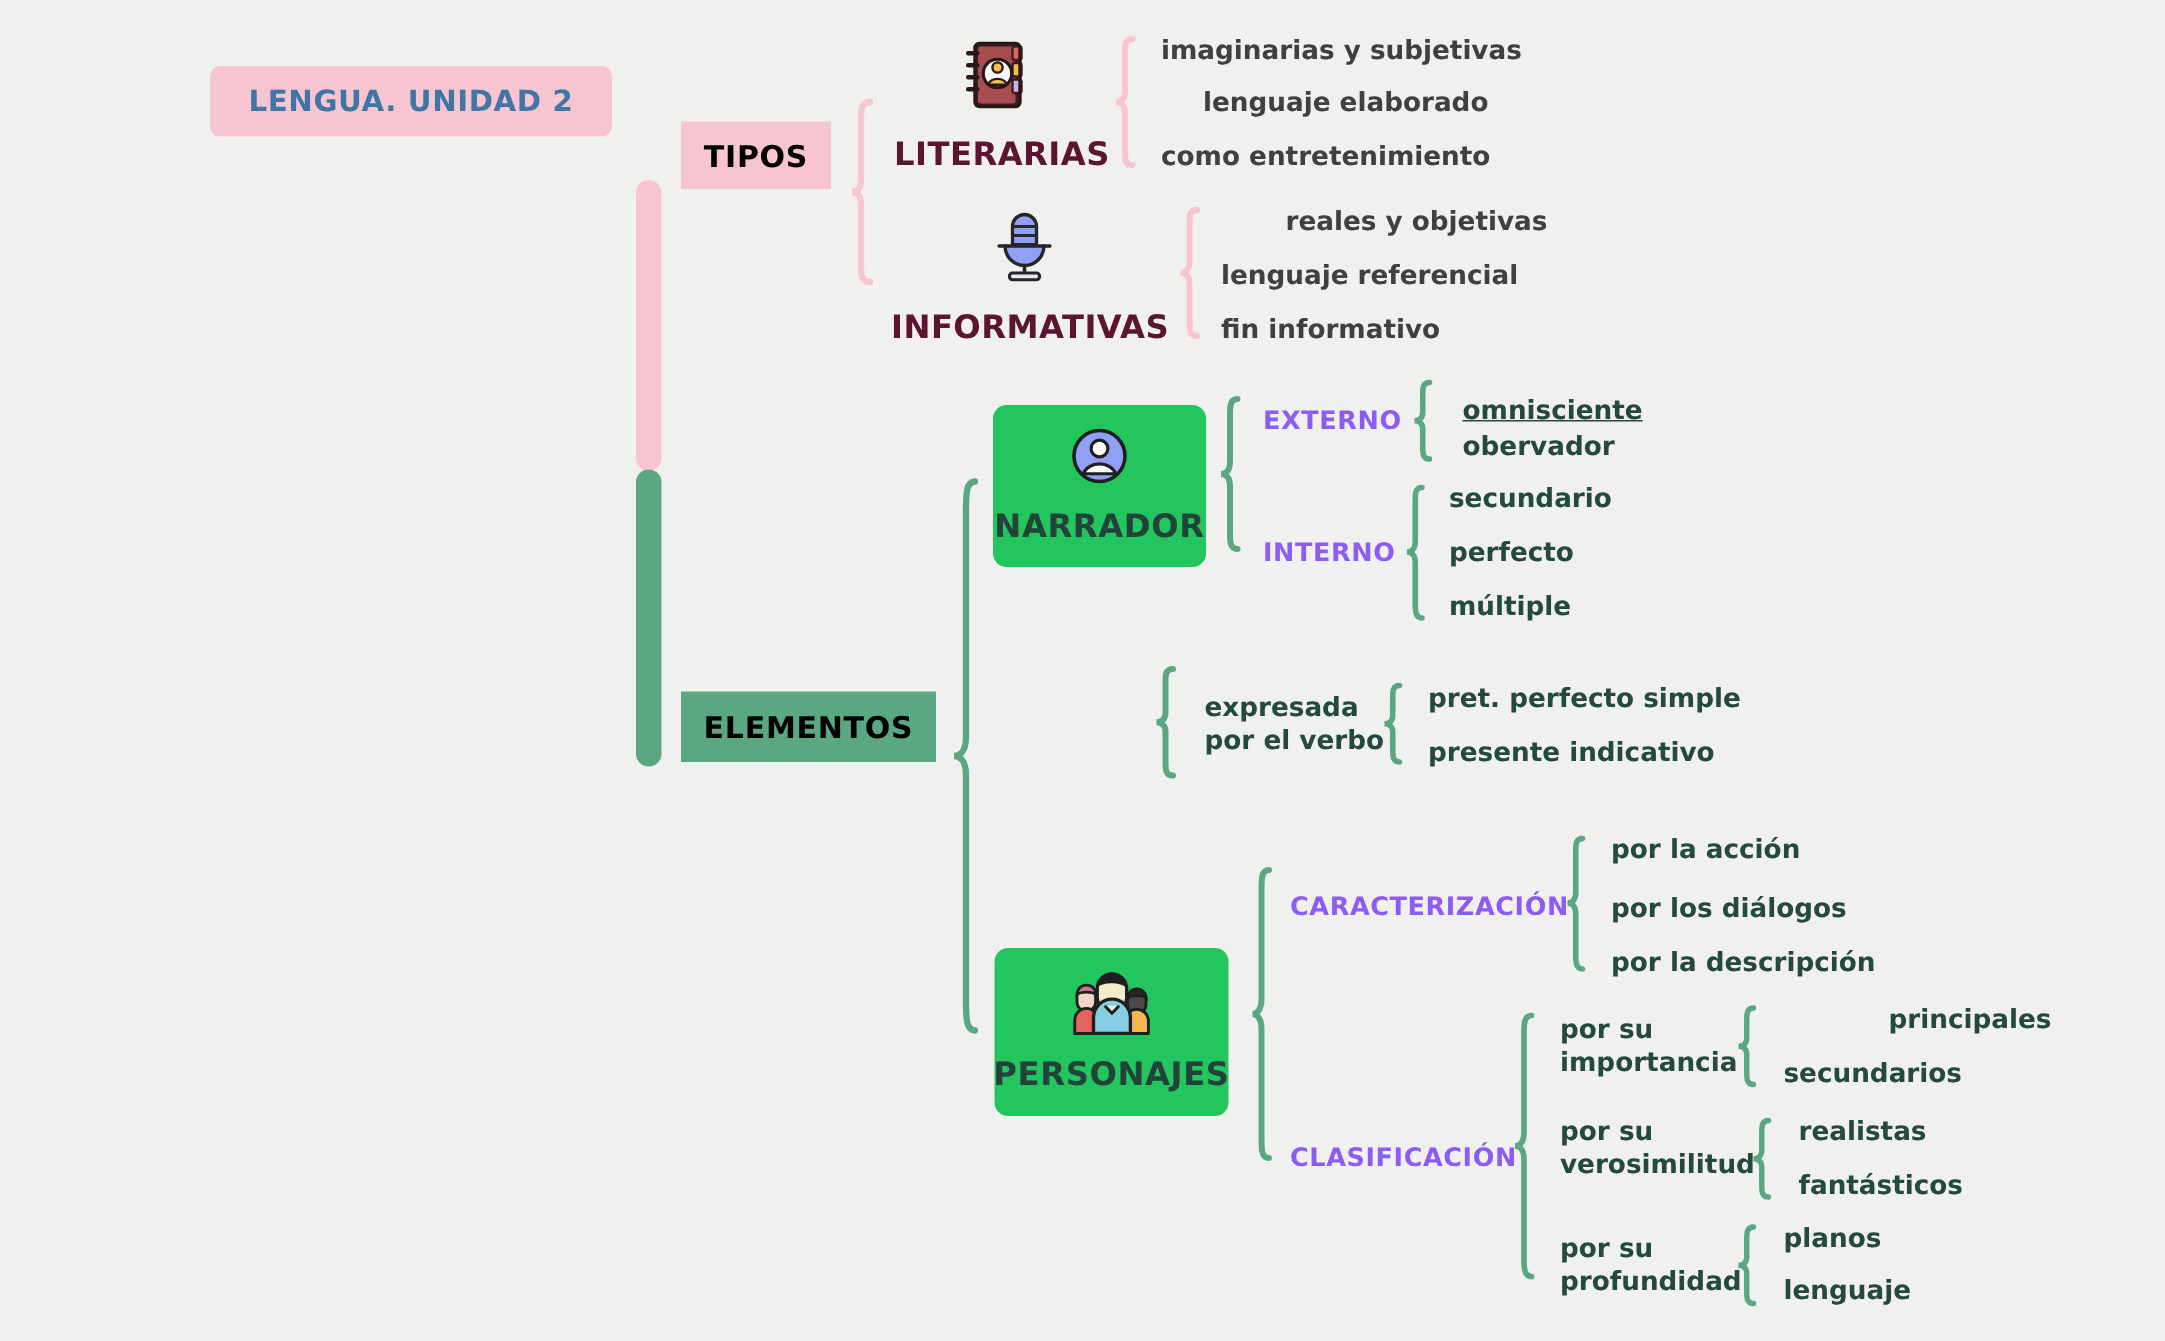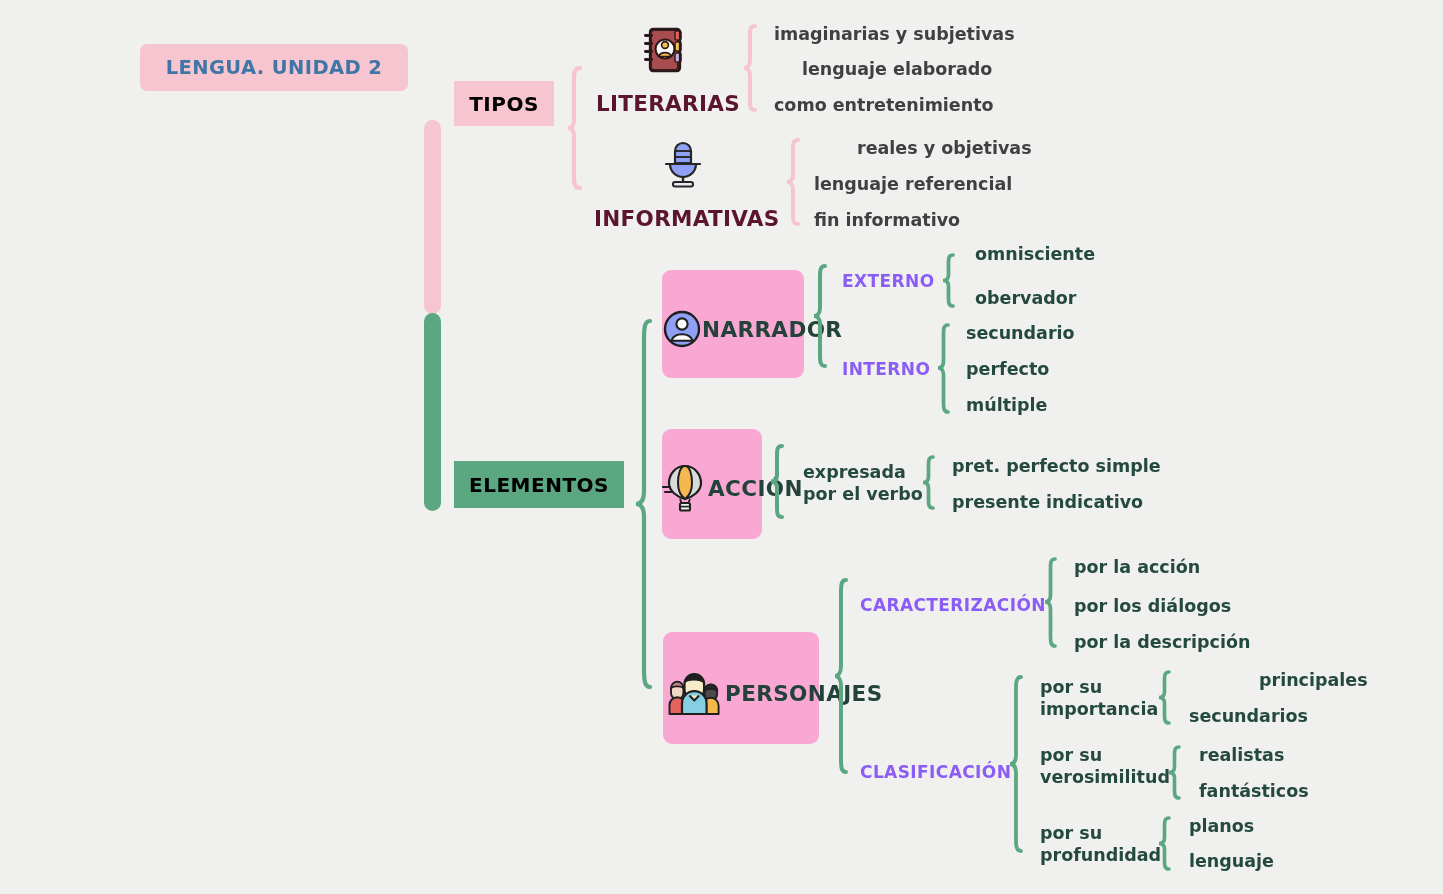--- a/index.html
+++ b/index.html
@@ -67,24 +67,24 @@
   #chip-elementos {
     left: 454px; top: 461px; width: 170px; height: 47px;
     background: #5aa782; font-size: 20px; letter-spacing: .5px;
   }
 
   
   .brace { position: absolute; overflow: visible; }
 
   
   .topic-box {
-    background: #f9a8d4;
+    background: #22c55e;
     border-radius: 9px;
     display: flex;
-    flex-direction: row;
+    flex-direction: column;
     align-items: center;
     justify-content: flex-start;
   }
   .topic-box .tb-label {
     color: #23423a;
     font-weight: 700;
     font-size: 21.5px;
     letter-spacing: .4px;
     white-space: nowrap;
   }
@@ -216,48 +216,31 @@
   </div>
 
   <svg class="brace" style="left:812px; top:264px;" width="18" height="108" viewBox="0 0 18 108">
     <path d="M13 2 C8 2 8 7 8 13 L8 44 C8 50 5 52 2 52 C5 52 8 54 8 60 L8 91 C8 97 8 102 13 102" fill="none" stroke="#5aa782" stroke-width="4" stroke-linecap="round"></path>
   </svg>
 
   <div class="abs leaf-green-caps" style="left:842px; top:271px;">EXTERNO</div>
   <svg class="brace" style="left:941px; top:253px;" width="16" height="56" viewBox="0 0 16 56">
     <path d="M12 2 C7.5 2 7.5 6 7.5 10 L7.5 22 C7.5 26 5 27.5 2 27.5 C5 27.5 7.5 29 7.5 33 L7.5 45 C7.5 49 7.5 53 12 53" fill="none" stroke="#5aa782" stroke-width="3.7" stroke-linecap="round"></path>
   </svg>
-  <div class="abs leaf leaf-green" style="left:975px; top:244px;">omnisciente</div>
+  <div class="abs leaf leaf-green" style="left:975px; top:264px;text-decoration:underline;">omnisciente</div>
   <div class="abs leaf leaf-green" style="left:975px; top:288px;">obervador</div>
 
   <div class="abs leaf-green-caps" style="left:842px; top:359px;">INTERNO</div>
   <svg class="brace" style="left:936px; top:323px;" width="16" height="92" viewBox="0 0 16 92">
     <path d="M12 2 C7.5 2 7.5 6 7.5 11 L7.5 38 C7.5 43 5 45 2 45 C5 45 7.5 47 7.5 52 L7.5 79 C7.5 84 7.5 89 12 89" fill="none" stroke="#5aa782" stroke-width="3.7" stroke-linecap="round"></path>
   </svg>
   <div class="abs leaf leaf-green" style="left:966px; top:323px;">secundario</div>
   <div class="abs leaf leaf-green" style="left:966px; top:359px;">perfecto</div>
   <div class="abs leaf leaf-green" style="left:966px; top:395px;">múltiple</div>
 
-  <div class="abs topic-box" id="box-accion">
-    <span class="icon-wrap" style="margin-top:11px;">
-      <svg width="46" height="50" viewBox="0 0 46 50">
-        <path d="M23 3 C33 3 39 12 39 20 C39 28 31 34 23 36 C15 34 7 28 7 20 C7 12 13 3 23 3 Z" fill="#d9dadb" stroke="#1f1f1f" stroke-width="2.2" stroke-linejoin="round"></path>
-        <path d="M23 3 C28 3 30 12 30 20 C30 28 27 33 23 36 C19 33 16 28 16 20 C16 12 18 3 23 3 Z" fill="#f5b84f" stroke="#1f1f1f" stroke-width="2"></path>
-        <line x1="18" y1="36" x2="20" y2="41" stroke="#1f1f1f" stroke-width="1.9"></line>
-        <line x1="28" y1="36" x2="26" y2="41" stroke="#1f1f1f" stroke-width="1.9"></line>
-        <rect x="18" y="40" width="10" height="7.5" rx="1.6" fill="#ededee" stroke="#1f1f1f" stroke-width="2.1"></rect>
-        <line x1="18" y1="43.6" x2="28" y2="43.6" stroke="#1f1f1f" stroke-width="1.6"></line>
-        <g stroke="#1f1f1f" stroke-width="2.2" stroke-linecap="round">
-          <line x1="1" y1="24" x2="8" y2="24"></line>
-          <line x1="3" y1="29" x2="9" y2="29"></line>
-        </g>
-      </svg>
-    </span>
-    <span class="tb-label" style="margin-top:9px;">ACCIÓN</span>
-  </div>
 
   <svg class="brace" style="left:769px; top:444px;" width="18" height="78" viewBox="0 0 18 78">
     <path d="M13 2 C8 2 8 6 8 11 L8 31 C8 36 5 37.5 2 37.5 C5 37.5 8 39 8 44 L8 64 C8 69 8 73 13 73" fill="none" stroke="#5aa782" stroke-width="4" stroke-linecap="round"></path>
   </svg>
   <div class="abs leaf leaf-green leaf-multi" style="left:803px; top:461px;">expresada
 por el verbo</div>
 
   <svg class="brace" style="left:921px; top:455px;" width="16" height="56" viewBox="0 0 16 56">
     <path d="M12 2 C7.5 2 7.5 6 7.5 10 L7.5 22 C7.5 26 5 27.5 2 27.5 C5 27.5 7.5 29 7.5 33 L7.5 45 C7.5 49 7.5 53 12 53" fill="none" stroke="#5aa782" stroke-width="3.7" stroke-linecap="round"></path>
   </svg>

